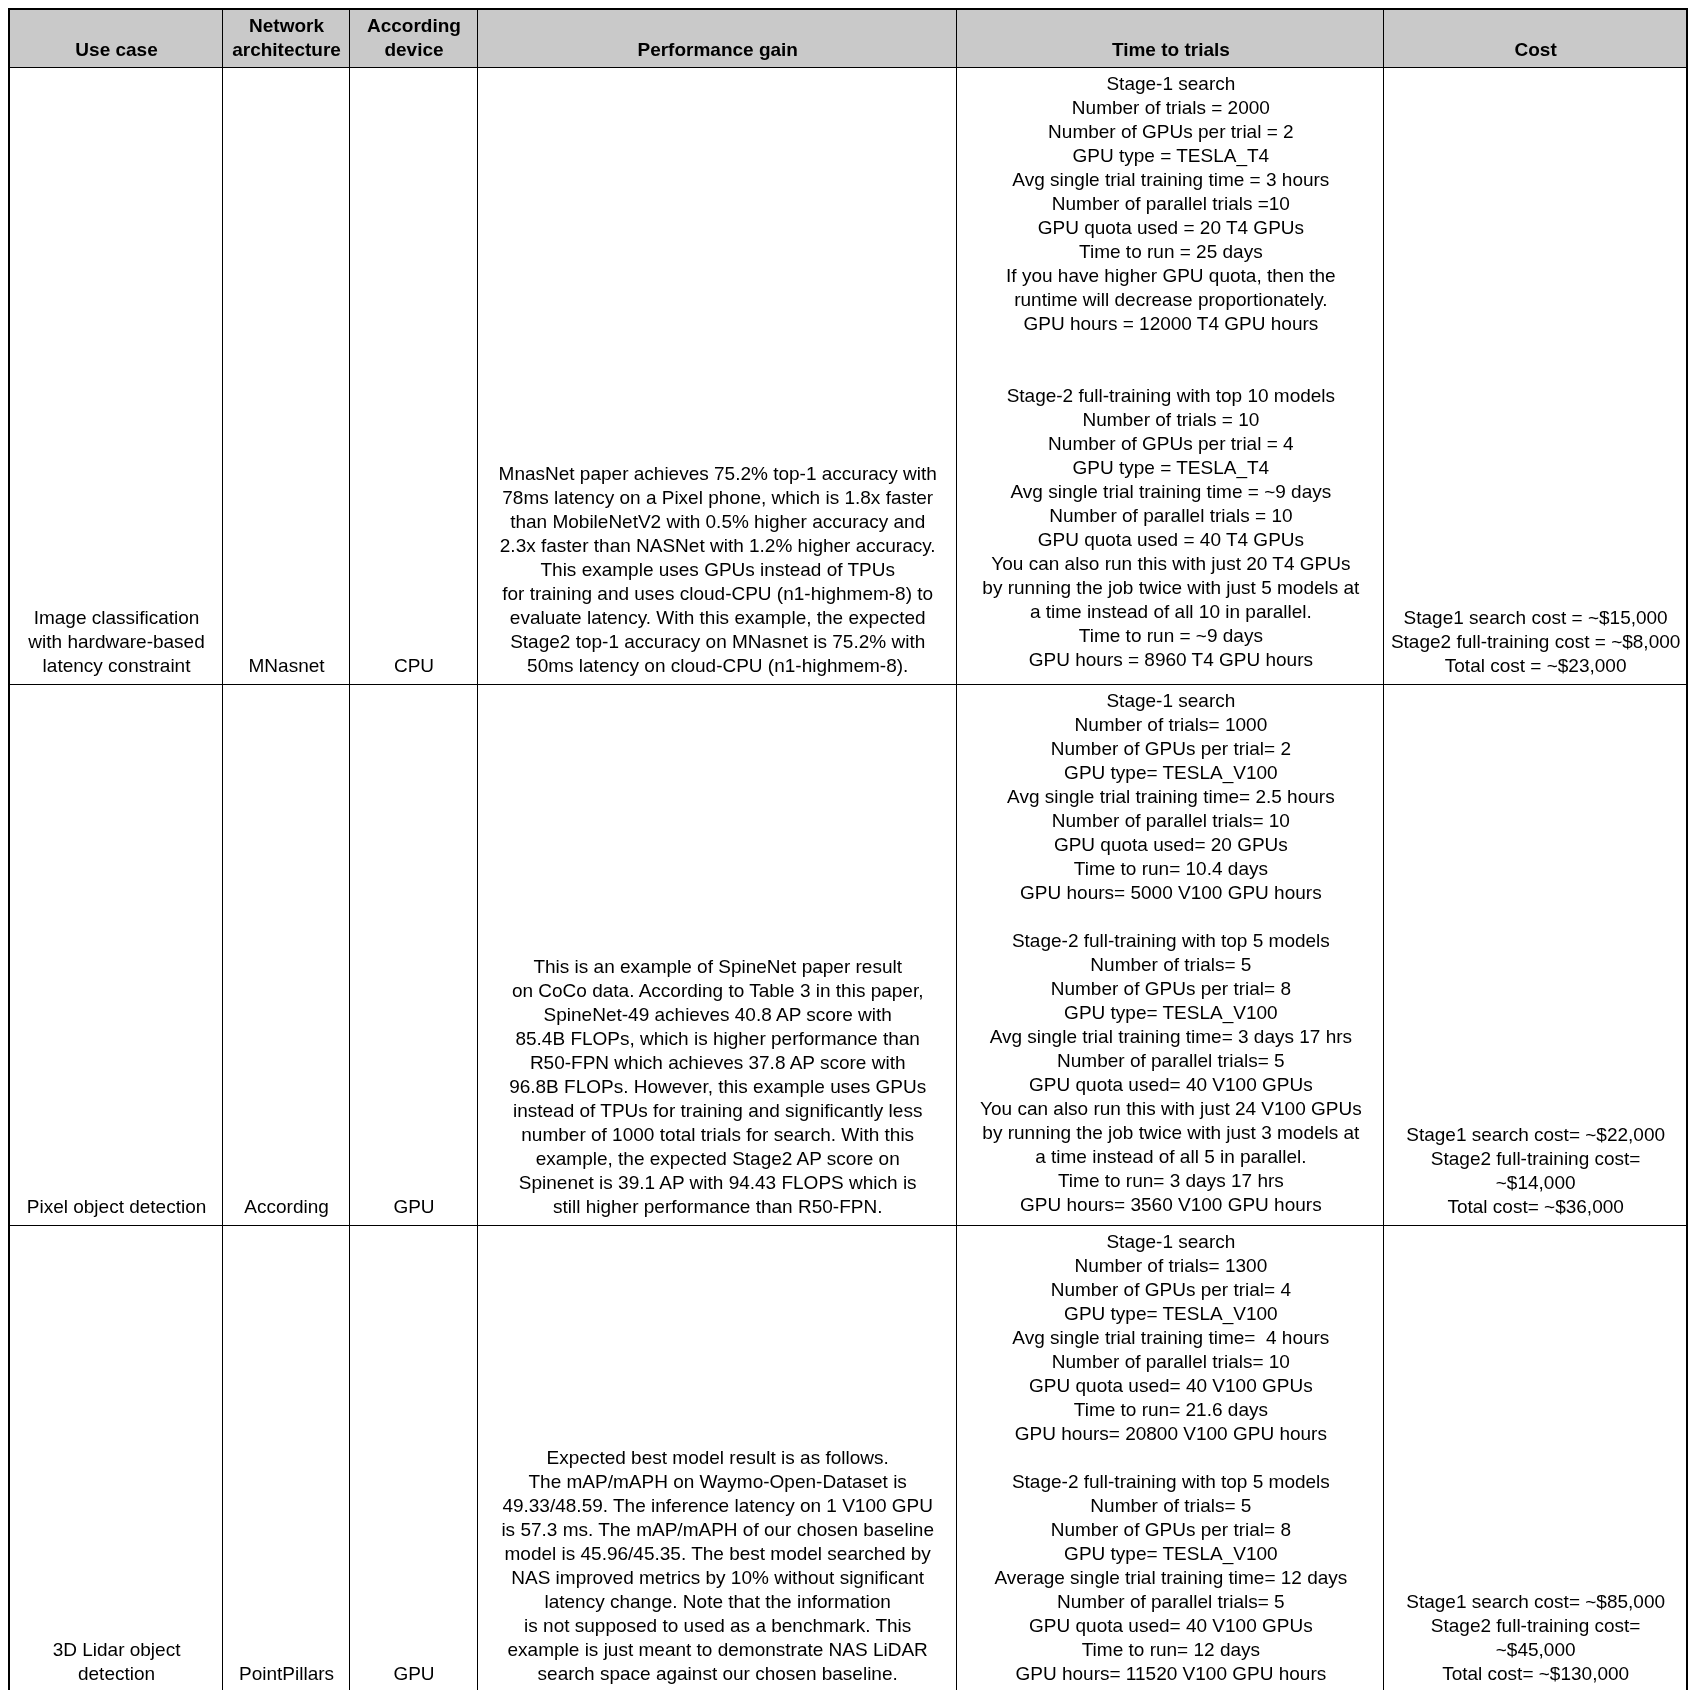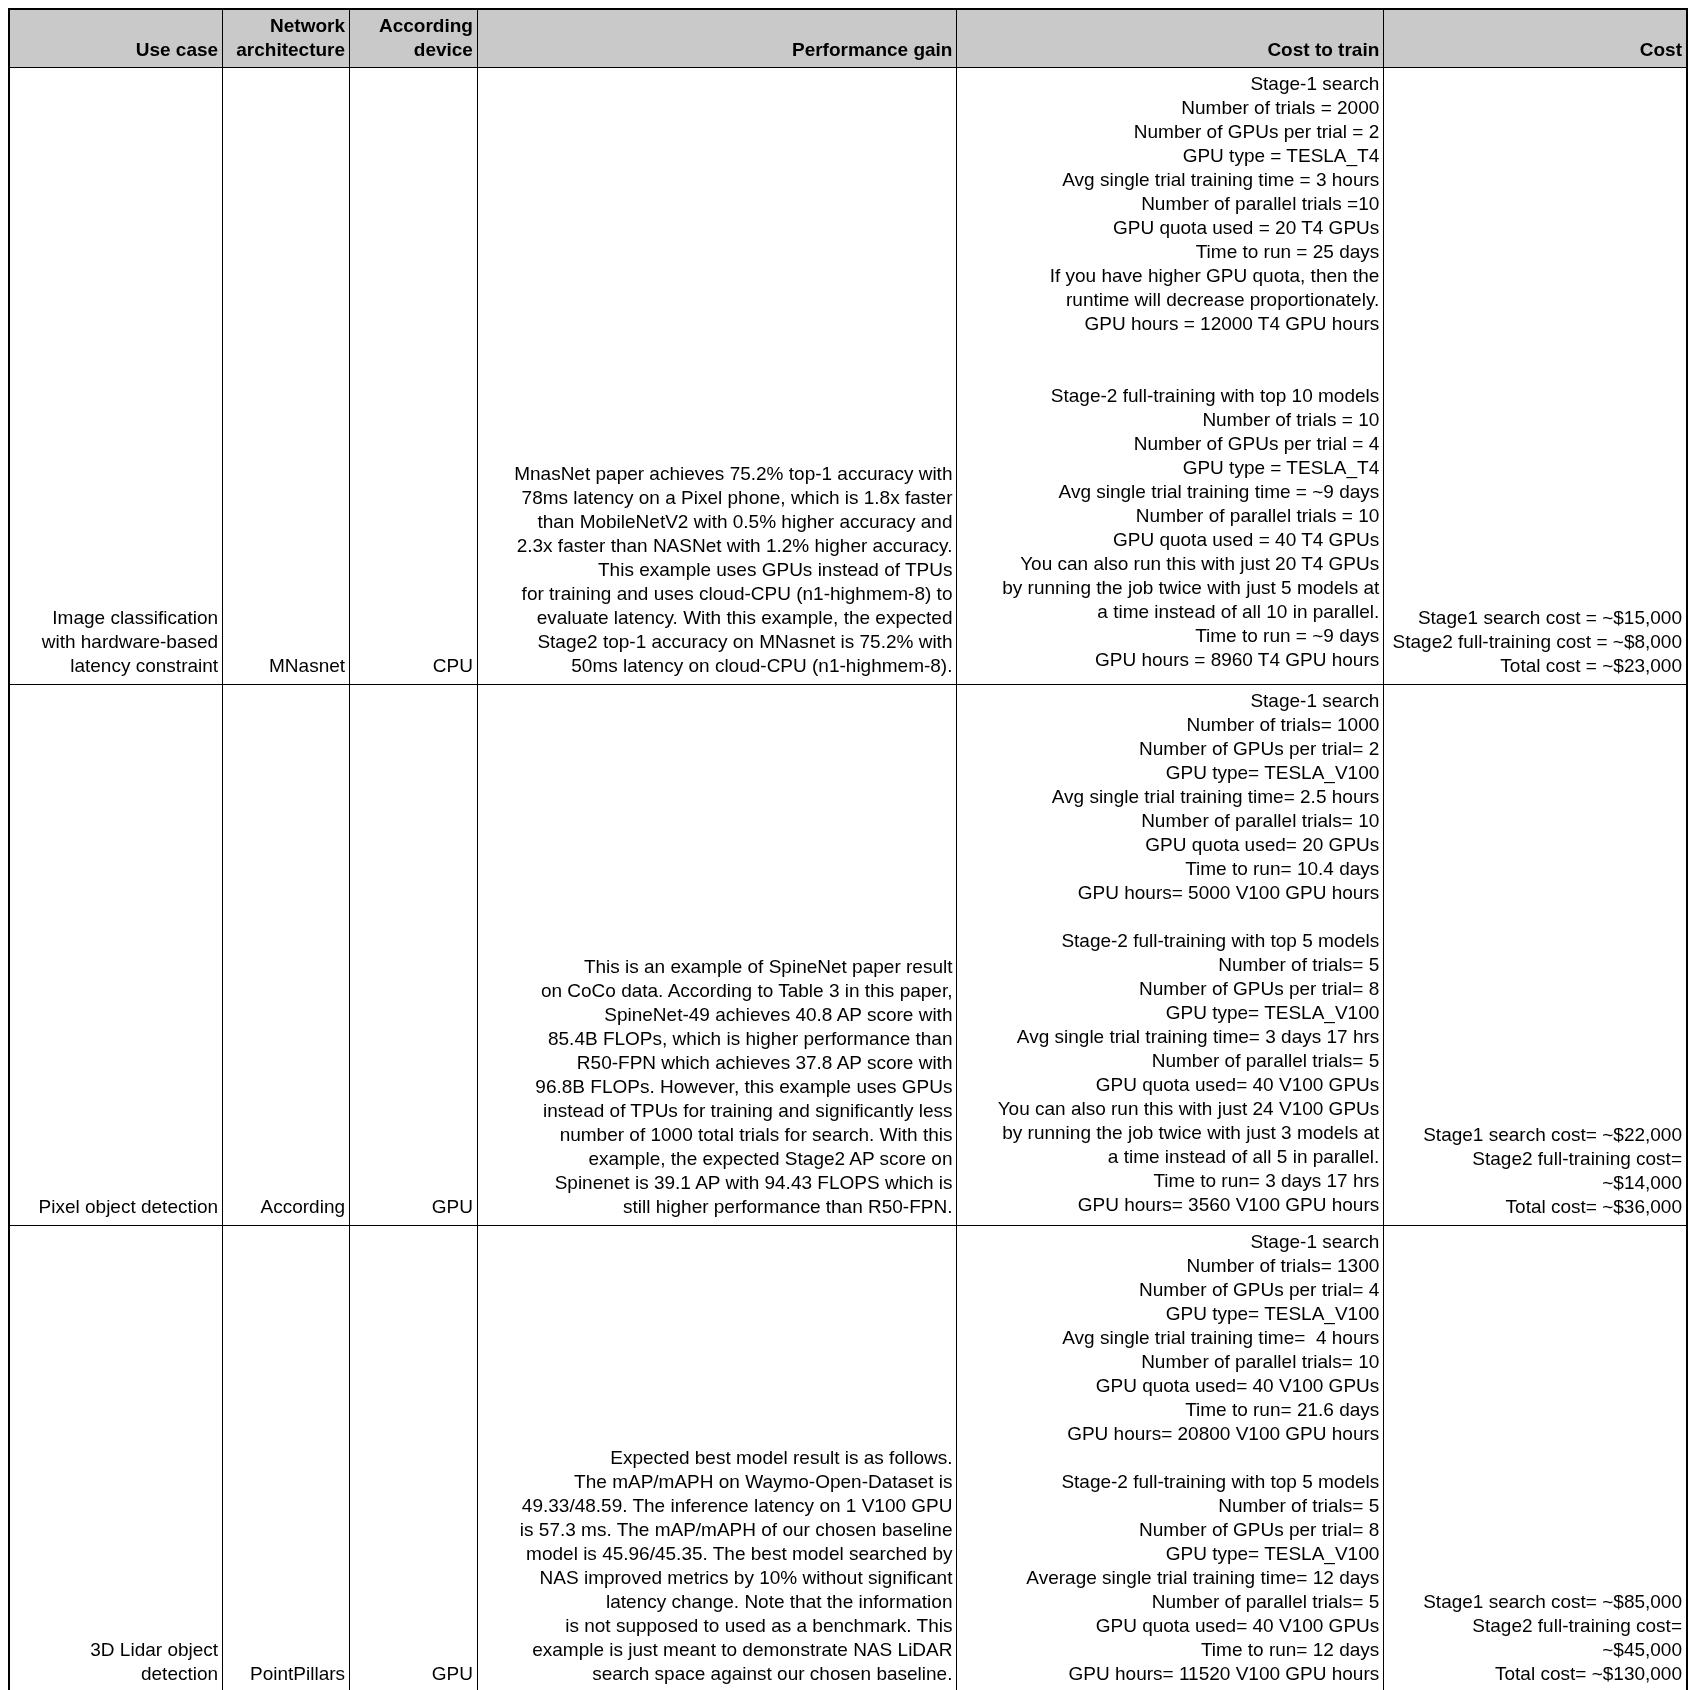--- a/index.html
+++ b/index.html
@@ -16,21 +16,21 @@
     border-collapse: collapse;
     table-layout: fixed;
     border: 2px solid #000000;
   }
   table.nas-table th,
   table.nas-table td {
     border: 1.5px solid #000000;
     font-size: 19px;
     line-height: 24px;
     color: #000000;
-    text-align: right;
+    text-align: center;
     padding: 4px 4px 6px 5px;
     white-space: pre-wrap;
     word-wrap: break-word;
     overflow: hidden;
     box-sizing: border-box;
   }
   table.nas-table th {
     background: #c9c9c9;
     font-weight: bold;
     vertical-align: bottom;
@@ -60,21 +60,21 @@
     <col style="width:304px">
   </colgroup>
   <thead>
     <tr>
       <th>Use case</th>
       <th>Network
 architecture</th>
       <th>According
 device</th>
       <th>Performance gain</th>
-      <th>Cost to train</th>
+      <th>Time to trials</th>
       <th>Cost</th>
     </tr>
   </thead>
   <tbody>
     <tr class="row-1">
       <td>Image classification
 with hardware-based
 latency constraint</td>
       <td>MNasnet</td>
       <td>CPU</td>

